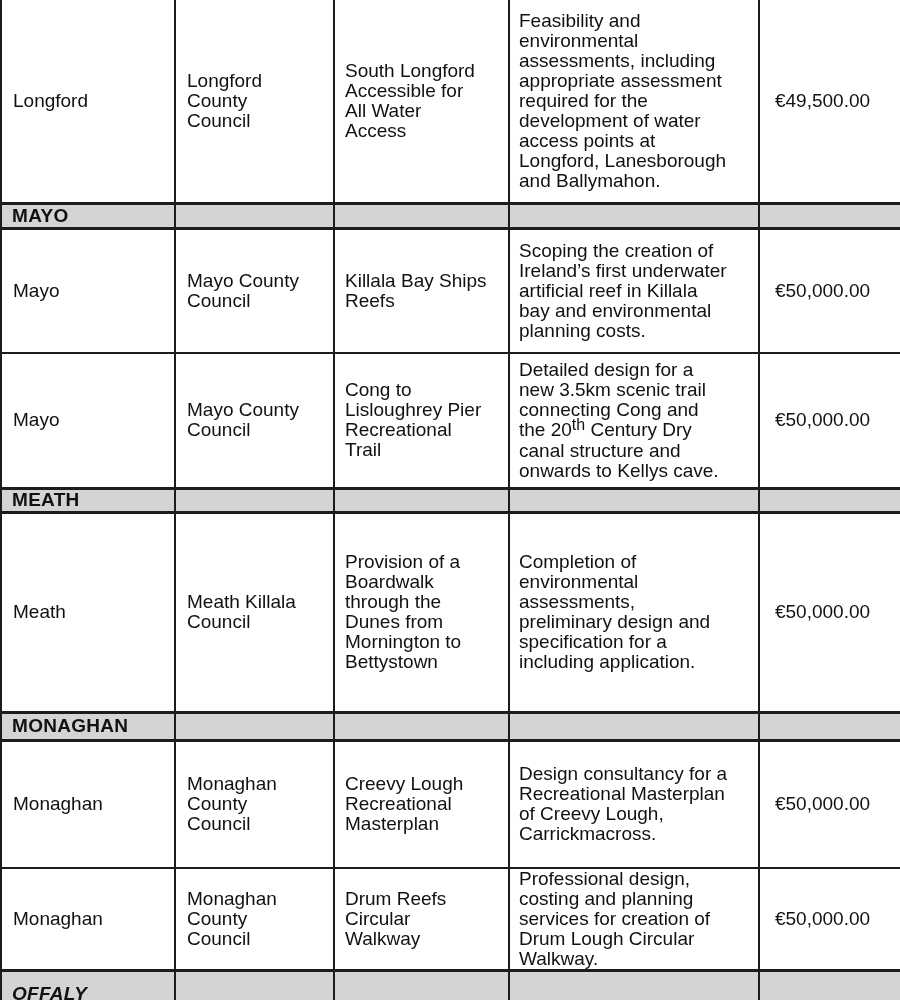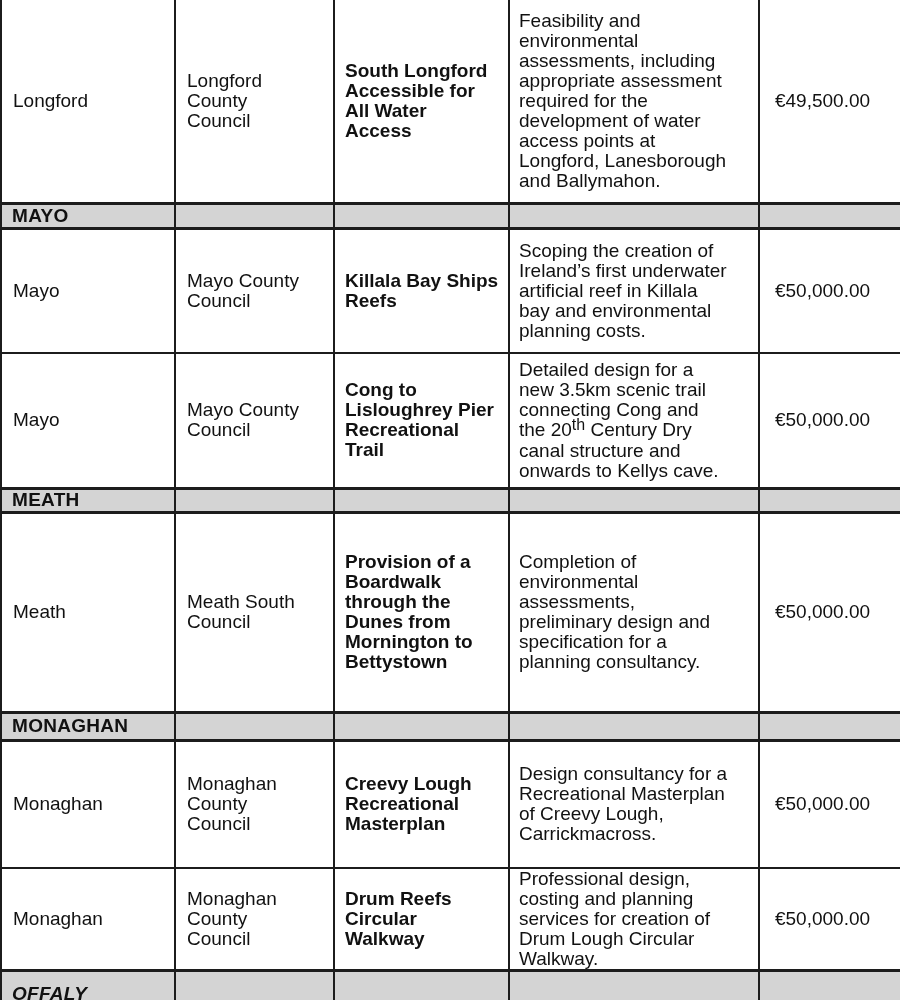--- a/index.html
+++ b/index.html
@@ -29,21 +29,21 @@
     border: 2px solid #1c1c1c;
     vertical-align: middle;
     padding: 0;
     overflow: hidden;
     white-space: pre-line;
     word-wrap: break-word;
   }
   tr.cut-top td { border-top: none; }
   td.county-cell   { padding-left: 11px; padding-right: 4px; }
   td.council-cell  { padding-left: 11px; padding-right: 11px; }
-  td.project-cell  { padding-left: 10px; padding-right: 5px; font-weight: bold; }
+  td.project-cell  { padding-left: 10px; padding-right: 5px; }
   td.desc-cell     { padding-left: 9px;  padding-right: 6px; }
   td.amount-cell   { text-align: center; padding-left: 2px; padding-right: 17px; white-space: nowrap; }
   tr.section-row td {
     background: #d4d4d4;
     border-top-width: 3px;
     border-bottom-width: 3px;
   }
   td.section-label-cell {
     font-weight: bold;
     padding-left: 10px;
@@ -142,34 +142,34 @@
     <tr class="section-row h24">
       <td class="section-label-cell">MEATH</td>
       <td></td>
       <td></td>
       <td></td>
       <td></td>
     </tr>
 
     <tr class="h200">
       <td class="county-cell">Meath</td>
-      <td class="council-cell">Meath South
+      <td class="council-cell">Meath Killala
 Council</td>
       <td class="project-cell">Provision of a
 Boardwalk
 through the
 Dunes from
 Mornington to
 Bettystown</td>
       <td class="desc-cell">Completion of
 environmental
 assessments,
 preliminary design and
 specification for a
-planning consultancy.</td>
+including application.</td>
       <td class="amount-cell">€50,000.00</td>
     </tr>
 
     <tr class="section-row h28">
       <td class="section-label-cell">MONAGHAN</td>
       <td></td>
       <td></td>
       <td></td>
       <td></td>
     </tr>

